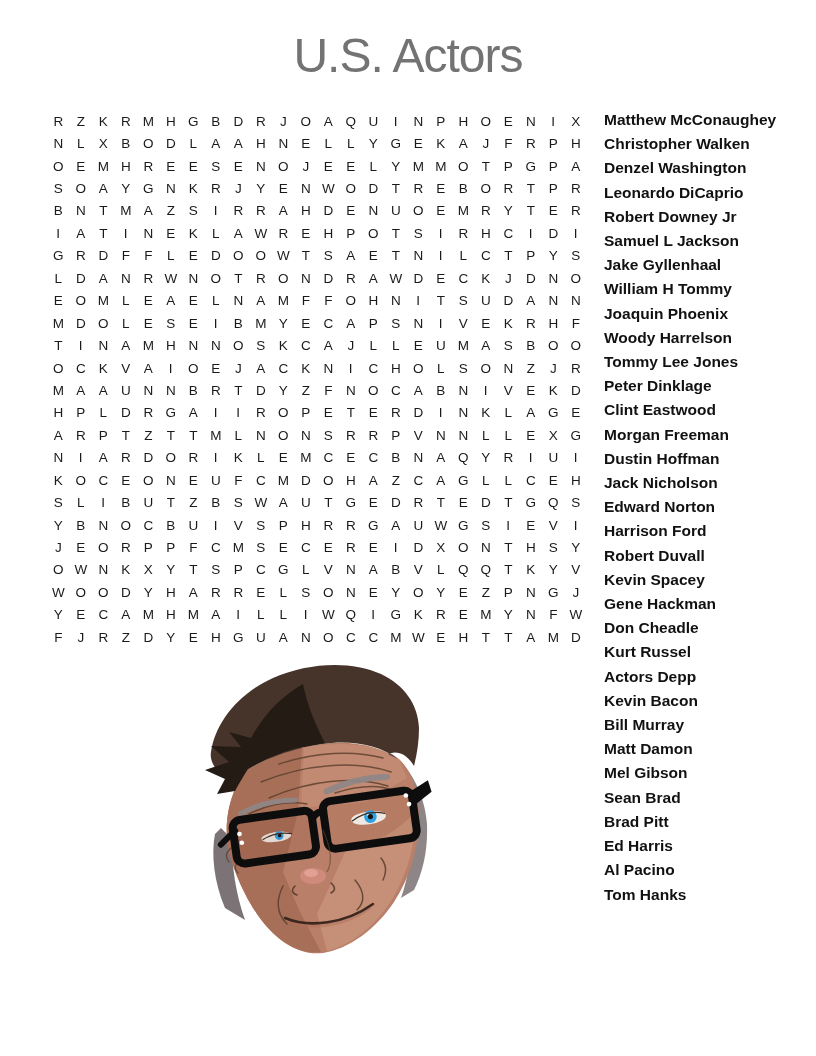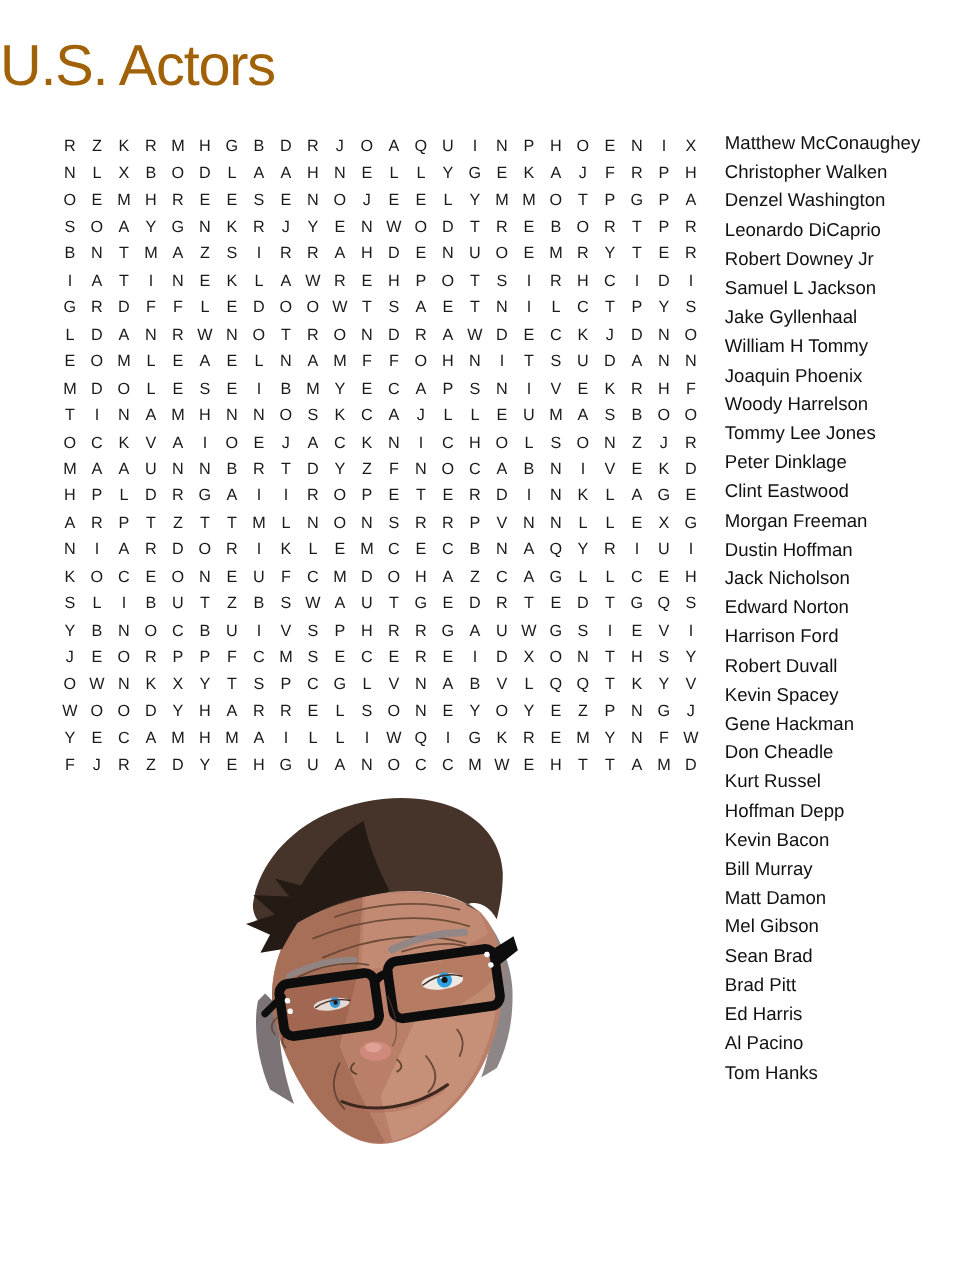--- a/index.html
+++ b/index.html
@@ -1,33 +1,33 @@
 <!DOCTYPE html>
 <html><head>
 <meta charset="utf-8">
 <style>
   html,body{margin:0;padding:0;background:#ffffff;}
   .page{
     position:relative;width:816px;height:1056px;background:#ffffff;overflow:hidden;
     font-family:"Liberation Sans","DejaVu Sans",sans-serif;color:#111;
   }
   .title{
-    position:absolute;left:0;right:0;top:28px;margin:0;text-align:left;
-    font-size:48px;font-weight:500;letter-spacing:-1px;color:#a16207;
+    position:absolute;left:0;right:0;top:28px;margin:0;text-align:center;
+    font-size:48px;font-weight:500;letter-spacing:-1px;color:#737373;
   }
   .grid{
     position:absolute;left:47px;top:110px;
     display:grid;grid-template-columns:repeat(24,22.5px);grid-auto-rows:22.45px;
   }
   .cell{
     display:flex;align-items:center;justify-content:center;
     font-size:13.5px;font-weight:500;color:#1a1a1a;
   }
   .words{
-    position:absolute;left:604px;top:108px;margin:0;padding:0;list-style:none;
+    position:absolute;left:604px;top:108px;margin:0;padding:0;list-style:none;font-weight:bold;
   }
   .words li{
     font-size:15.5px;line-height:24.2px;white-space:nowrap;color:#111;
   }
   .face-svg{position:absolute;left:185px;top:652px;width:250px;height:312px;}
 </style>
 </head>
 <body>
 
 <div class="page">
@@ -630,21 +630,21 @@
       <li>Morgan Freeman</li>
       <li>Dustin Hoffman</li>
       <li>Jack Nicholson</li>
       <li>Edward Norton</li>
       <li>Harrison Ford</li>
       <li>Robert Duvall</li>
       <li>Kevin Spacey</li>
       <li>Gene Hackman</li>
       <li>Don Cheadle</li>
       <li>Kurt Russel</li>
-      <li>Hoffman Depp</li>
+      <li>Actors Depp</li>
       <li>Kevin Bacon</li>
       <li>Bill Murray</li>
       <li>Matt Damon</li>
       <li>Mel Gibson</li>
       <li>Sean Brad</li>
       <li>Brad Pitt</li>
       <li>Ed Harris</li>
       <li>Al Pacino</li>
       <li>Tom Hanks</li>
     </ul>

